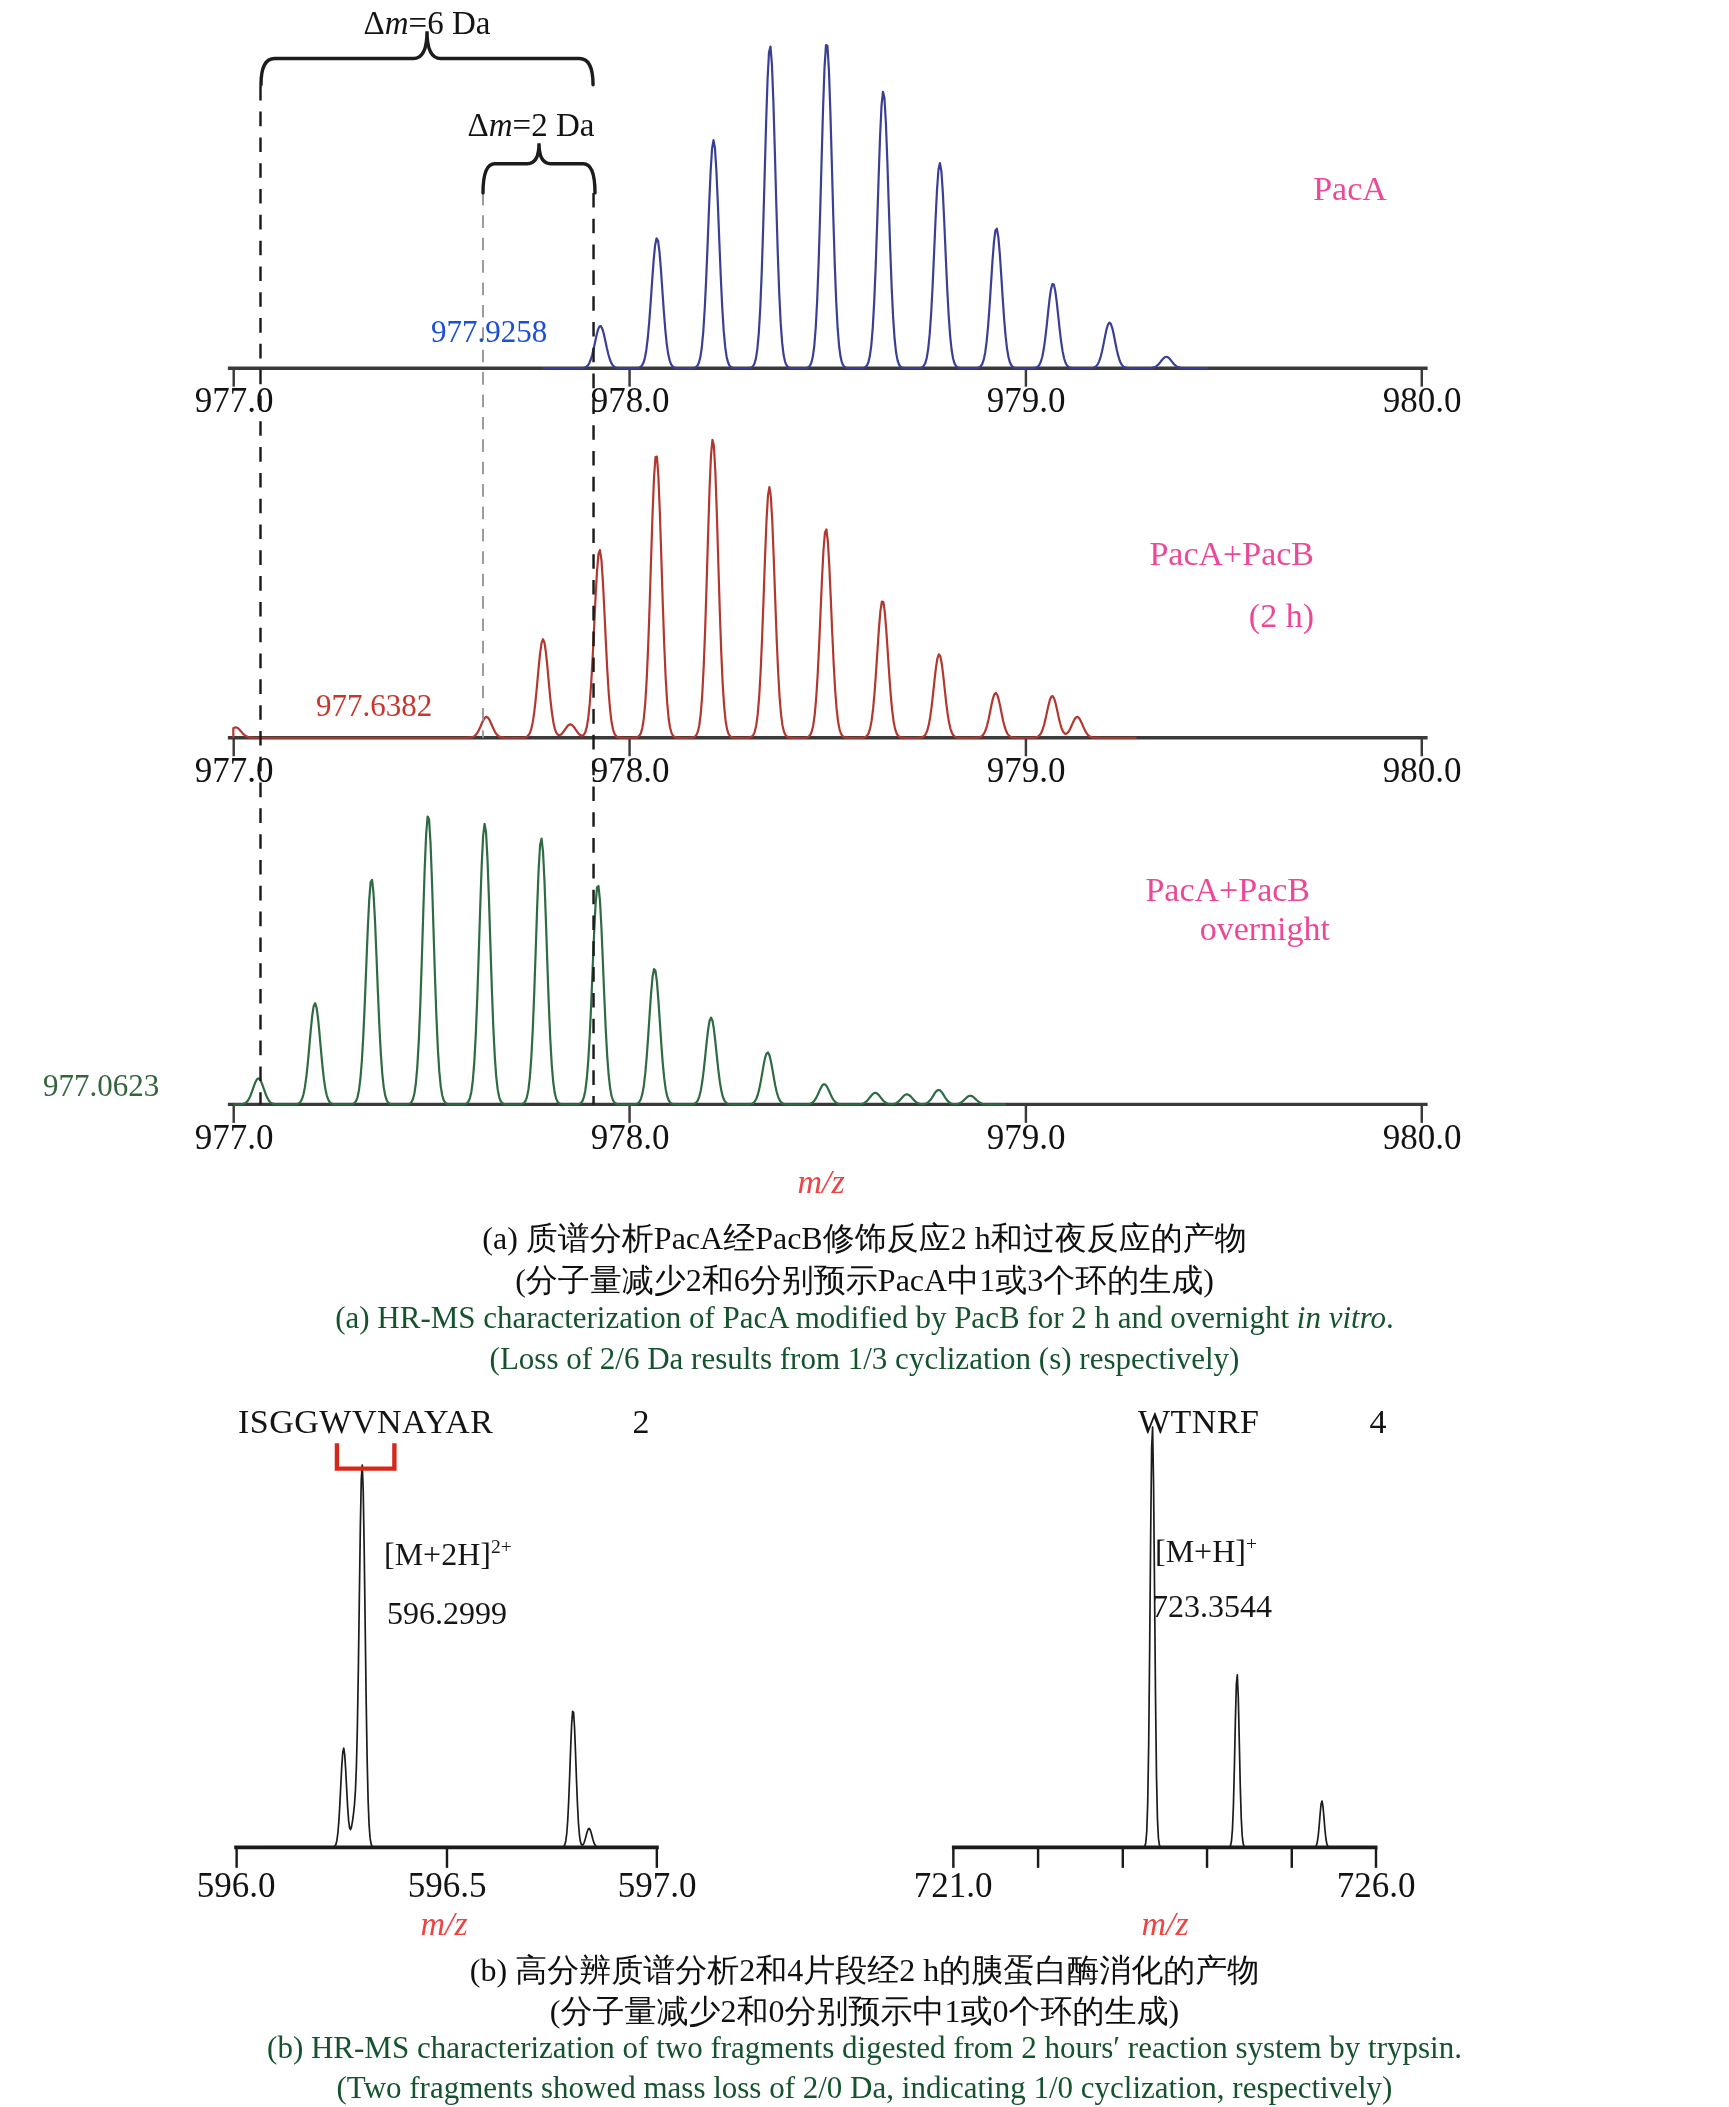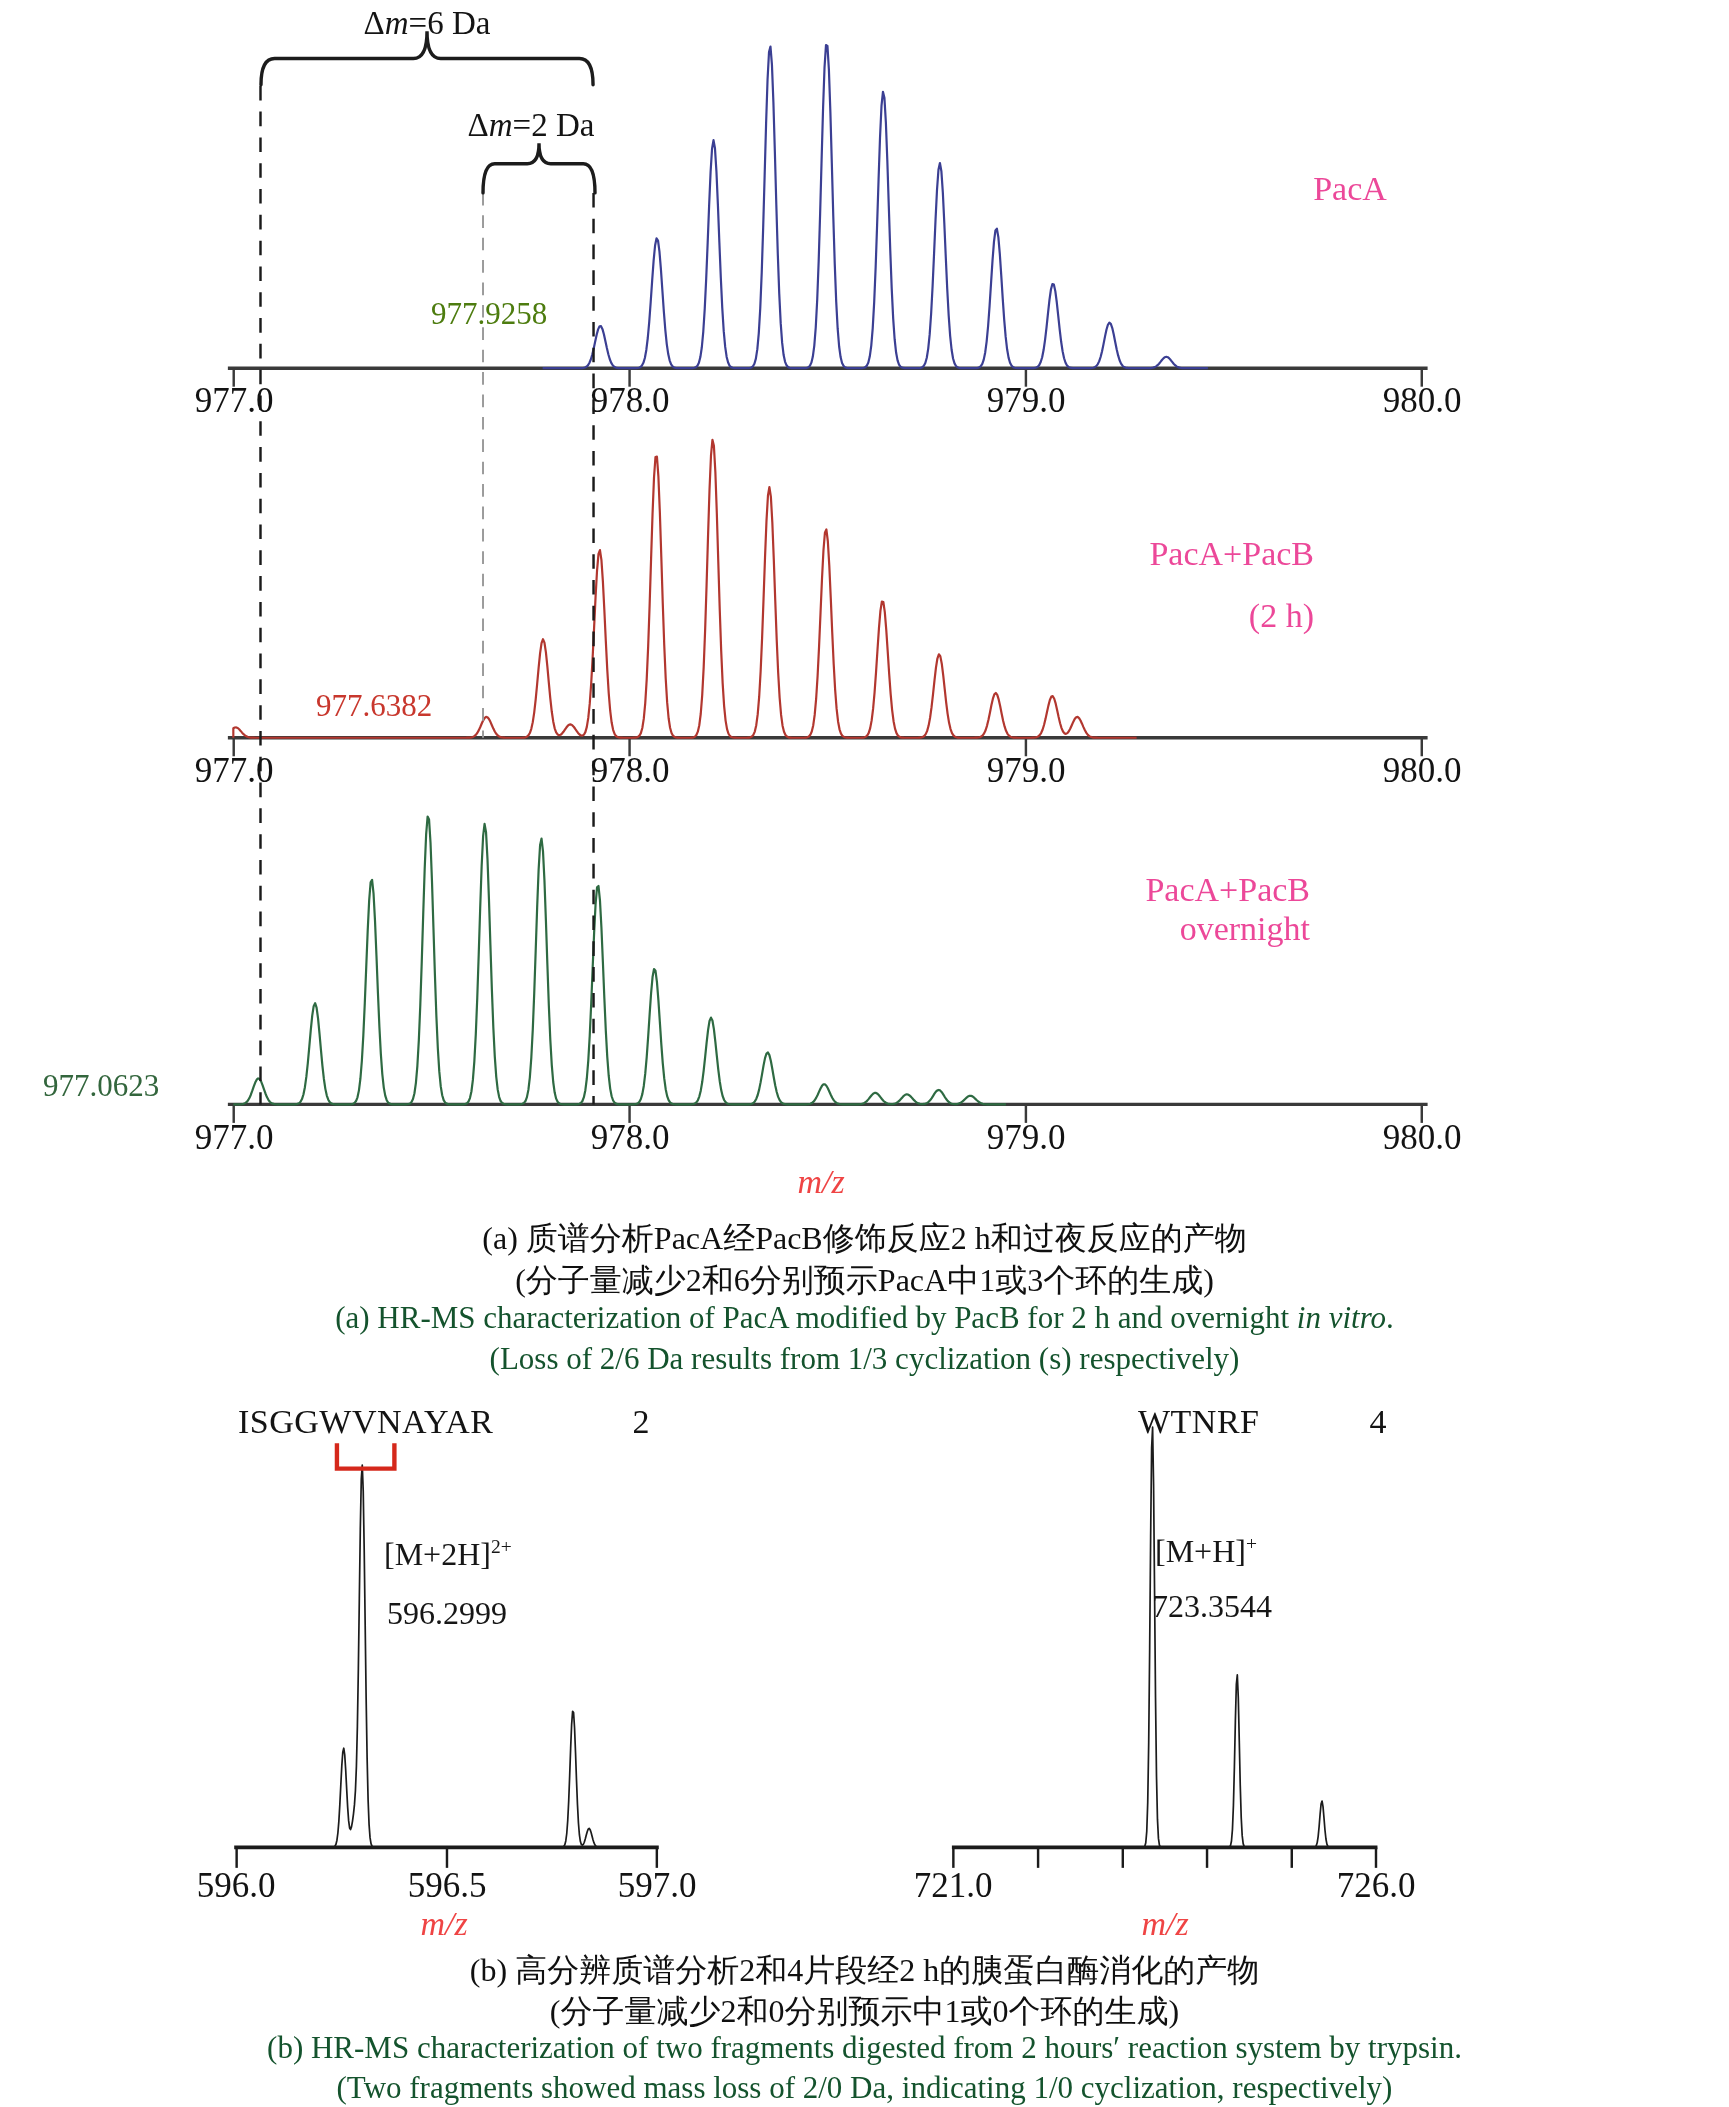--- a/index.html
+++ b/index.html
@@ -65,38 +65,38 @@
       <line x1="992" y1="396" x2="992" y2="1515" stroke="#9a9a9a" stroke-width="4" stroke-dasharray="26 20"></line>
       <line x1="1219" y1="396" x2="1219" y2="2268" stroke="#1a1a1a" stroke-width="5" stroke-dasharray="30 23"></line>
       <path d="M 536 174 Q 536 120 564 120 L 849 120 Q 877 120 877 64 Q 877 120 905 120 L 1190 120 Q 1218 120 1218 174" fill="none" stroke="#1c1c1c" stroke-width="7" stroke-linecap="round"></path>
       <path d="M 992 396 Q 992 336 1016 336 L 1083 336 Q 1107 336 1107 294 Q 1107 336 1131 336 L 1198 336 Q 1222 336 1222 396" fill="none" stroke="#1c1c1c" stroke-width="7" stroke-linecap="round"></path>
       <path d="M 692 2964 L 692 3016 L 810 3016 L 810 2964" fill="none" stroke="#d5281b" stroke-width="9"></path>
     </svg>
 
   <div class="lbl c ann" style="left:427px;top:5.8px"><span>Δ</span><i>m</i><span>=6 Da</span></div>
   <div class="lbl c ann" style="left:531px;top:108px"><span>Δ</span><i>m</i><span>=2 Da</span></div>
 
-  <div class="lbl c peaklbl" style="left: 489px; top: 298px; color: #4d7c0f;">977.9258</div>
+  <div class="lbl c peaklbl" style="left: 489px; top: 316px; color: #1d4ed8;">977.9258</div>
   <div class="lbl c name" style="left:1350px;top:171px">PacA</div>
   <div class="lbl c tick" style="left:234px;top:383px">977.0</div>
   <div class="lbl c tick" style="left:630px;top:383px">978.0</div>
   <div class="lbl c tick" style="left:1026px;top:383px">979.0</div>
   <div class="lbl c tick" style="left:1422px;top:383px">980.0</div>
 
   <div class="lbl c peaklbl" style="left: 374px; top: 690px; color: rgb(200, 55, 45);">977.6382</div>
   <div class="lbl r name" style="right:356px;top:536px">PacA+PacB</div>
   <div class="lbl r name" style="right:356px;top:598px">(2 h)</div>
   <div class="lbl c tick" style="left:234px;top:753px">977.0</div>
   <div class="lbl c tick" style="left:630px;top:753px">978.0</div>
   <div class="lbl c tick" style="left:1026px;top:753px">979.0</div>
   <div class="lbl c tick" style="left:1422px;top:753px">980.0</div>
 
   <div class="lbl c peaklbl" style="left: 101px; top: 1070px; color: rgb(51, 102, 61);">977.0623</div>
   <div class="lbl r name" style="right:360px;top:872px">PacA+PacB</div>
-  <div class="lbl r name" style="right:360px;top:911px">overnight</div>
+  <div class="lbl r name" style="right:340px;top:911px">overnight</div>
   <div class="lbl c tick" style="left:234px;top:1120px">977.0</div>
   <div class="lbl c tick" style="left:630px;top:1120px">978.0</div>
   <div class="lbl c tick" style="left:1026px;top:1120px">979.0</div>
   <div class="lbl c tick" style="left:1422px;top:1120px">980.0</div>
   <div class="lbl c mz" style="left:821px;top:1164px">m/z</div>
 
   <div class="cap zh" style="top:1217px">(a) 质谱分析PacA经PacB修饰反应2 h和过夜反应的产物</div>
   <div class="cap zh" style="top:1259px">(分子量减少2和6分别预示PacA中1或3个环的生成)</div>
   <div class="cap en" style="top:1300px"><span>(a) HR-MS characterization of PacA modified by PacB for 2 h and overnight </span><i>in vitro</i><span>.</span></div>
   <div class="cap en" style="top:1341px">(Loss of 2/6 Da results from 1/3 cyclization (s) respectively)</div>

